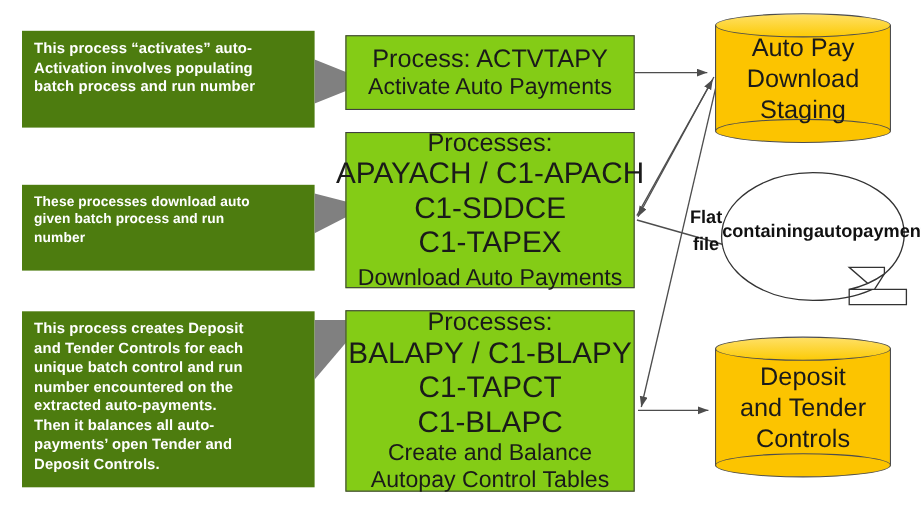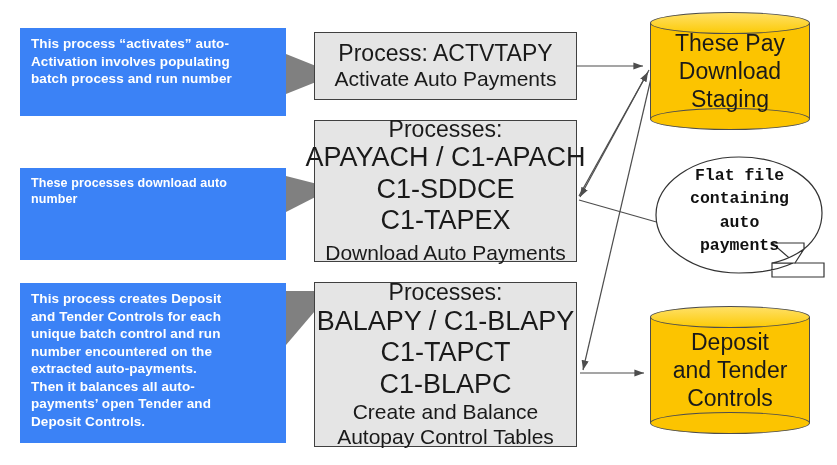--- a/index.html
+++ b/index.html
@@ -1,28 +1,28 @@
 <!DOCTYPE html>
 <html><head>
 <meta charset="utf-8">
 <style>
   html,body{margin:0;padding:0;background:#fff;}
   body{width:837px;height:465px;overflow:hidden;
        font-family:"Liberation Sans","DejaVu Sans",sans-serif;}
   #stage{position:relative;width:837px;height:465px;}
 
   
-  .callout{position:absolute;background:#3b82f6;color:#fff;
+  .callout{position:absolute;background:#4d7c0f;color:#fff;
            font-weight:bold;font-size:13.5px;line-height:1.30;
            padding:7px 9px 7px 11px;box-sizing:border-box;
            letter-spacing:.1px;}
   .callout .tail{position:absolute;width:0;height:0;}
 
   
-  .pbox{position:absolute;background:#e5e5e5;border:1.4px solid #404040;
+  .pbox{position:absolute;background:#84cc16;border:1.4px solid #404040;
         box-sizing:border-box;display:flex;flex-direction:column;
         align-items:center;justify-content:center;color:#1a1a1a;}
   .pbox .hdr{font-size:23px;line-height:1.16;white-space:nowrap;}
   .pbox .code{font-size:27px;line-height:1.16;white-space:nowrap;}
   .pbox .sub{font-size:21px;line-height:1.18;white-space:nowrap;}
 
   
   .cyl{position:absolute;}
   .cyl .body{position:absolute;left:0;right:0;top:11px;bottom:11px;
              background:#fcc400;border-left:1.3px solid #4d4d4d;
@@ -35,23 +35,23 @@
             background:#fcc400;border:1.3px solid #4d4d4d;
             border-radius:50%/50%;box-sizing:border-box;}
   .cyl .lbl{position:absolute;left:0;right:0;top:0;bottom:0;
             display:flex;flex-direction:column;align-items:center;
             justify-content:center;color:#1a1a1a;font-size:23px;
             line-height:1.22;z-index:4;text-align:center;}
 
   
   .bubble{position:absolute;}
   .bubble .lbl{position:absolute;left:0;right:0;top:0;bottom:14px;
-               display:flex;flex-direction:column;align-items:center;
+               display:flex;flex-direction:row;align-items:center;
                justify-content:center;color:#111;font-size:16.5px;
-               font-weight:bold;line-height:1.42;text-align:center;z-index:3;font-family:Liberation Mono, monospace;}
+               font-weight:bold;line-height:1.42;text-align:center;z-index:3;}
 
   svg.arrows{position:absolute;left:0;top:0;width:837px;height:465px;
              pointer-events:none;}
 </style>
 </head>
 <body>
 
 <div id="stage">
 
   <svg class="arrows" viewBox="0 0 837 465">
@@ -75,22 +75,23 @@
   </svg>
 
   <div class="callout" style="left:20px;top:28px;width:266px;height:88px;">
     <div>This process “activates” auto-</div>
     <div>Activation involves populating</div>
     <div>batch process and run number</div>
     <div class="tail" style="left:266px;top:26px;border-top:20px solid transparent;
                 border-bottom:20px solid transparent;border-left:50px solid #808080;"></div>
   </div>
 
-  <div class="callout" style="left:20px;top:168px;width:266px;height:92px;font-size:12.5px;">
+  <div class="callout" style="left:20px;top:168px;width:266px;height:78px;font-size:12.5px;">
     <div>These processes download   auto</div>
+    <div>given batch process and run</div>
     <div>number</div>
     <div class="tail" style="left:266px;top:8px;border-top:12px solid transparent;
                 border-bottom:24px solid transparent;border-left:47px solid #808080;"></div>
   </div>
 
   <div class="callout" style="left:20px;top:283px;width:266px;height:160px;">
     <div>This process creates Deposit</div>
     <div>and Tender Controls for each</div>
     <div>unique batch control and run</div>
     <div>number encountered on the</div>
@@ -122,21 +123,21 @@
     <div class="code">C1-BLAPC</div>
     <div class="sub">Create and Balance</div>
     <div class="sub">Autopay Control Tables</div>
   </div>
 
   <div class="cyl" style="left:650px;top:12px;width:160px;height:118px;">
     <div class="body"></div>
     <div class="bot"></div>
     <div class="top"></div>
     <div class="lbl">
-      <div>These Pay</div>
+      <div>Auto Pay</div>
       <div>Download</div>
       <div>Staging</div>
     </div>
   </div>
 
   <div class="bubble" style="left:652px;top:155px;width:175px;height:125px;">
     <svg width="175" height="125" viewBox="0 0 175 125">
       <path d="M87,2 C132,2 170,25 170,58 C170,72 163,85 152,94
                L152,88 L120,88 L143,108 L172,108 L172,122 L120,122
                L120,108 L141,108

